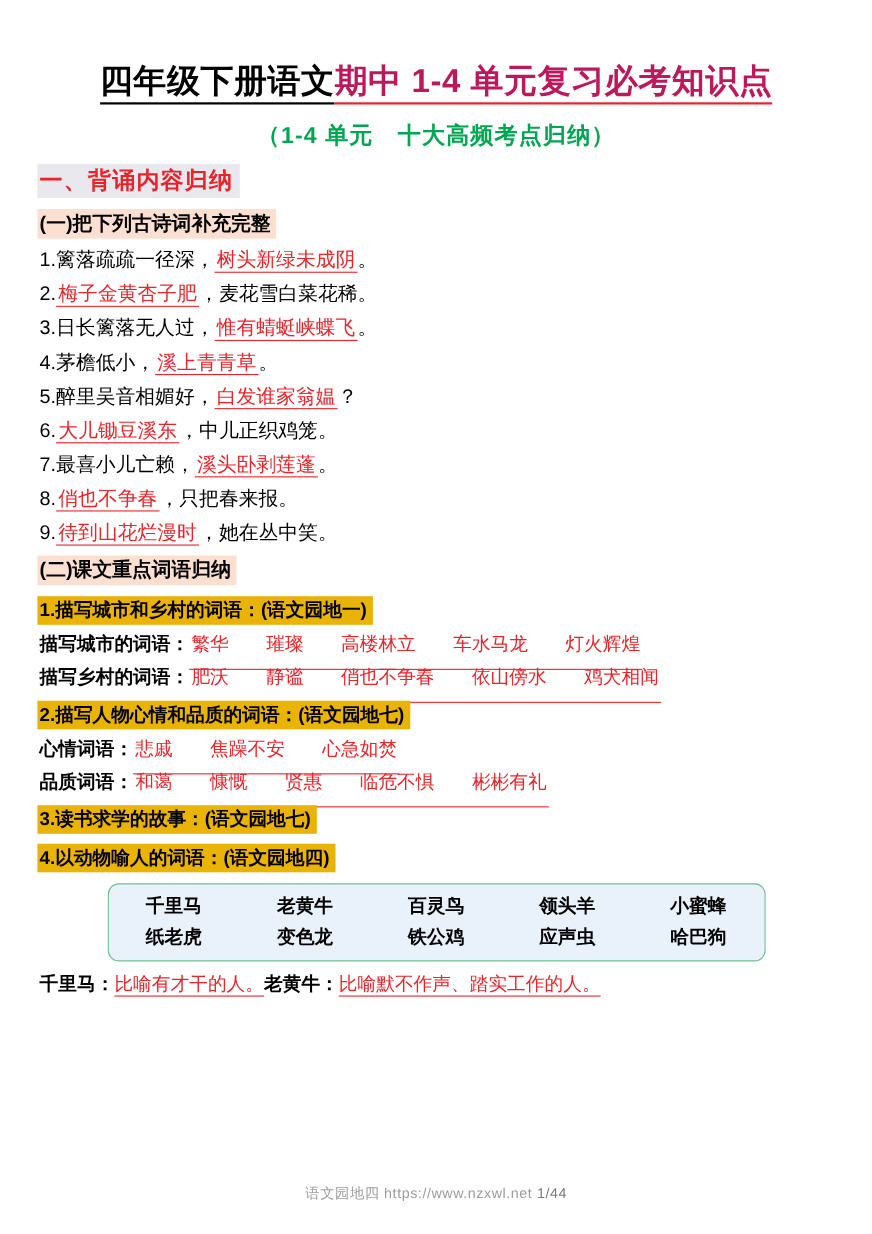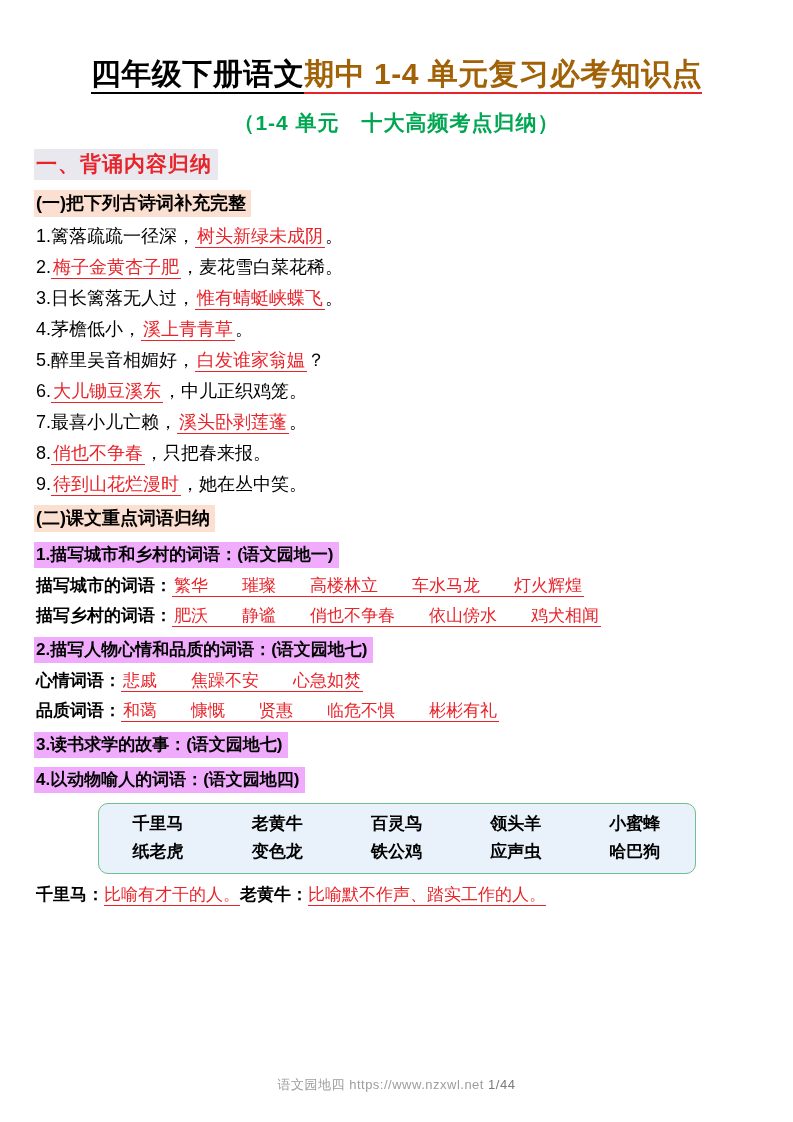--- a/index.html
+++ b/index.html
@@ -32,21 +32,21 @@
     margin: 14px 0 2px 0;
     white-space: nowrap;
   }
   .main-title .black-part {
     color: #000000;
     border-bottom: 2px solid #000000;
     padding-bottom: 2px;
     text-align: right;
   }
   .main-title .red-part {
-    color: #a16207;
+    color: #be185d;
     border-bottom: 2px solid #e8242b;
     padding-bottom: 2px;
   }
   .subtitle {
     text-align: center;
     font-size: 21px;
     font-weight: bold;
     color: #00a651;
     margin: 14px 0 8px 0;
     letter-spacing: 1px;
@@ -69,21 +69,21 @@
     color: #000000;
     background: #fbdfd0;
     display: inline-block;
     padding: 1px 5px 2px 2px;
     margin: 5px 0 4px 0;
   }
   .h2-green {
     font-size: 17px;
     font-weight: bold;
     color: #000000;
-    background: #f0abfc;
+    background: #eab308;
     display: inline-block;
     padding: 1px 5px 2px 2px;
     margin: 6px 0 3px 0;
   }
 
   
   .poem-line {
     font-size: 18px;
     line-height: 31px;
     color: #000000;
@@ -103,21 +103,21 @@
     white-space: nowrap;
     margin-left: 2px;
   }
   .word-row .lbl {
     font-weight: bold;
     color: #000000;
   }
   .word-row .words {
     color: #e8242b;
     border-bottom: 1px solid #e8242b;
-    padding-bottom: 1px;
+    padding-bottom: 13px;
   }
   .word-row .words span {
     padding: 0 2px;
   }
   .gap-md { display: inline-block; width: 26px; }
 
   .story-row {
     font-size: 17px;
     line-height: 30px;
     color: #e8242b;

